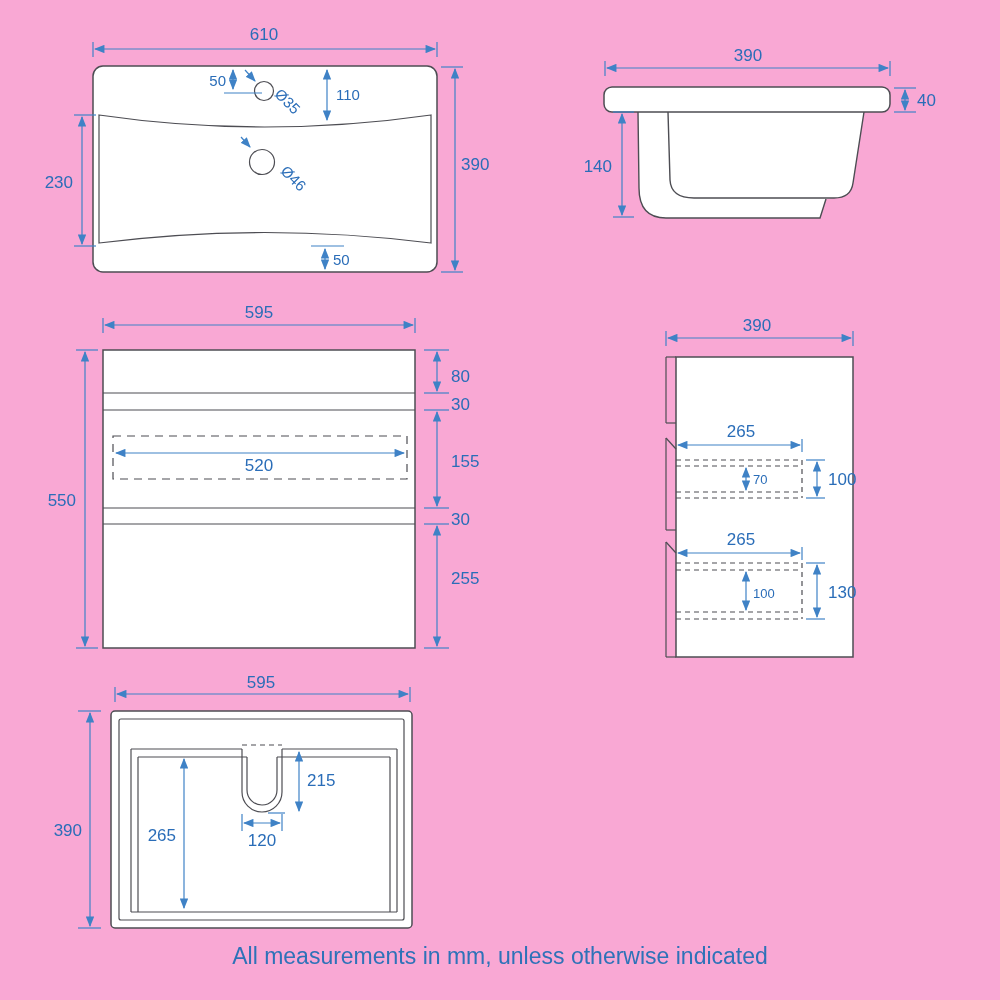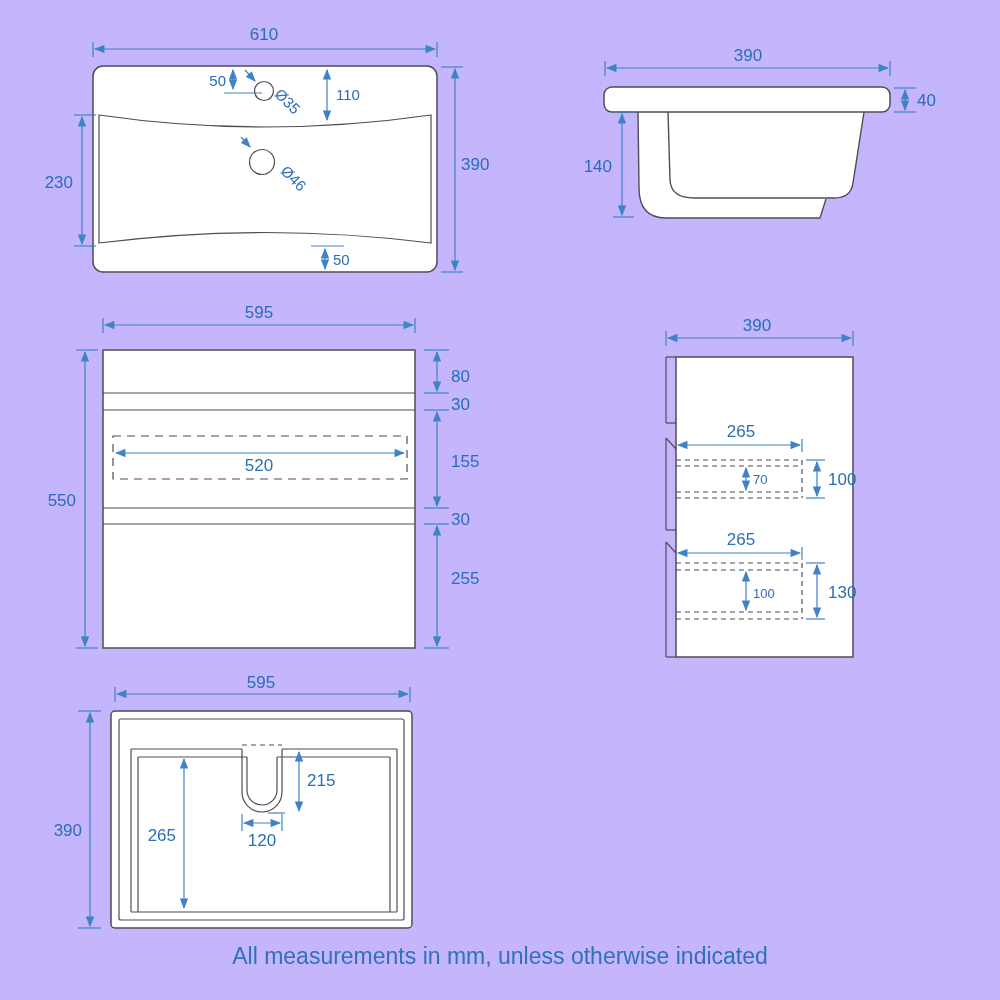--- a/index.html
+++ b/index.html
@@ -1,16 +1,16 @@
 <!DOCTYPE html>
 <html><head>
 <meta charset="utf-8">
 <style>
   html,body{margin:0;padding:0;background:#dce9f6;}
-  .page{width:1000px;height:1000px;position:relative;background:#c4b5fd;
+  .page{width:1000px;height:1000px;position:relative;background:#f9a8d4;
         font-family:"Liberation Sans", sans-serif;text-decoration:underline;}
   svg{display:block;}
   svg text{font-family:"Liberation Sans", sans-serif;fill:#2a6db8;}
   .dim-t{font-size:17px;}
   .dim-m{font-size:15px;}
   .dim-s{font-size:13px;}
   .outline{stroke:#4d4d53;stroke-width:1.5;fill:#ffffff;}
   .oline{stroke:#4d4d53;stroke-width:1.4;fill:none;}
   .iline{stroke:#4d4d53;stroke-width:1.2;fill:none;}
   .dashed{stroke:#4d4d53;stroke-width:1.2;fill:none;stroke-dasharray:8 6;}

